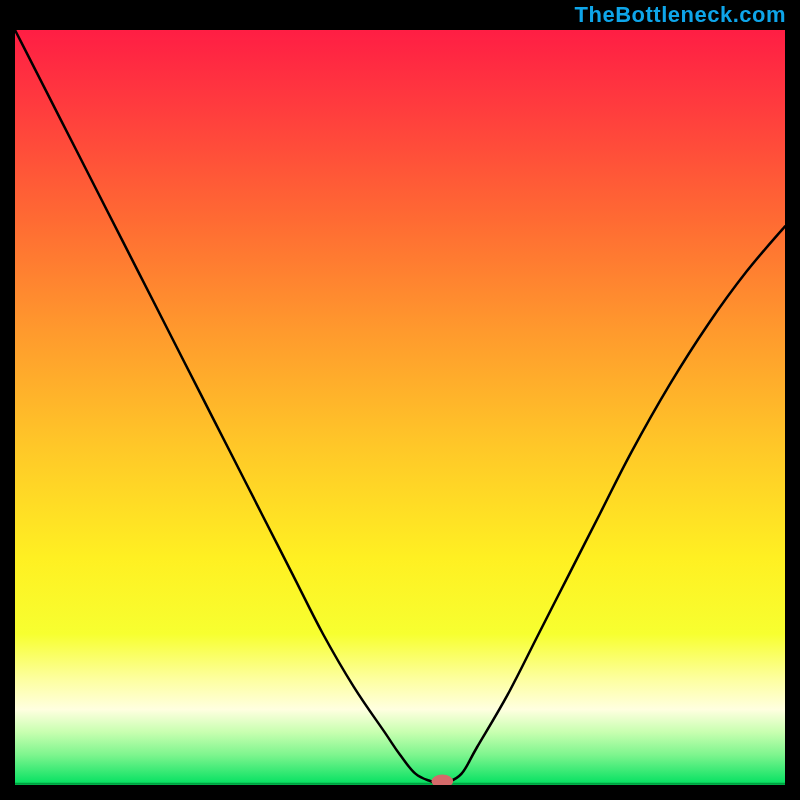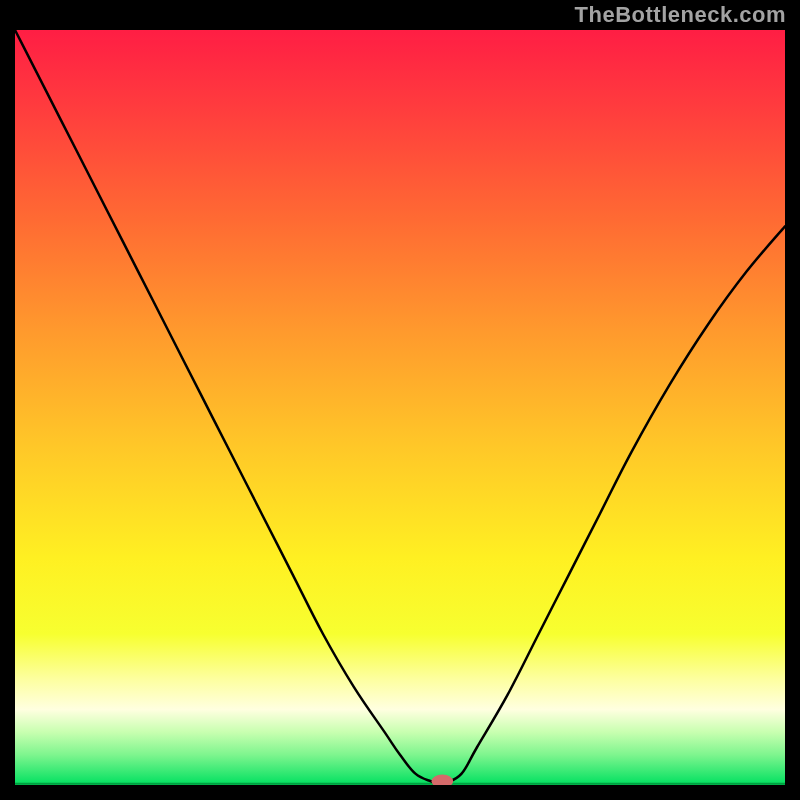--- a/index.html
+++ b/index.html
@@ -14,21 +14,21 @@
   .frame {
     position: relative;
     width: 800px;
     height: 800px;
     background: #000;
   }
   .watermark {
     position: absolute;
     top: 2px;
     right: 14px;
-    color: #a3a3a3;
+    color: #0ea5e9;
     font-size: 22px;
     font-weight: 600;
     letter-spacing: 0.5px;
     z-index: 20;
     user-select: none;
   }
   .plot-wrap {
     position: absolute;
     left: 15px;
     top: 30px;

